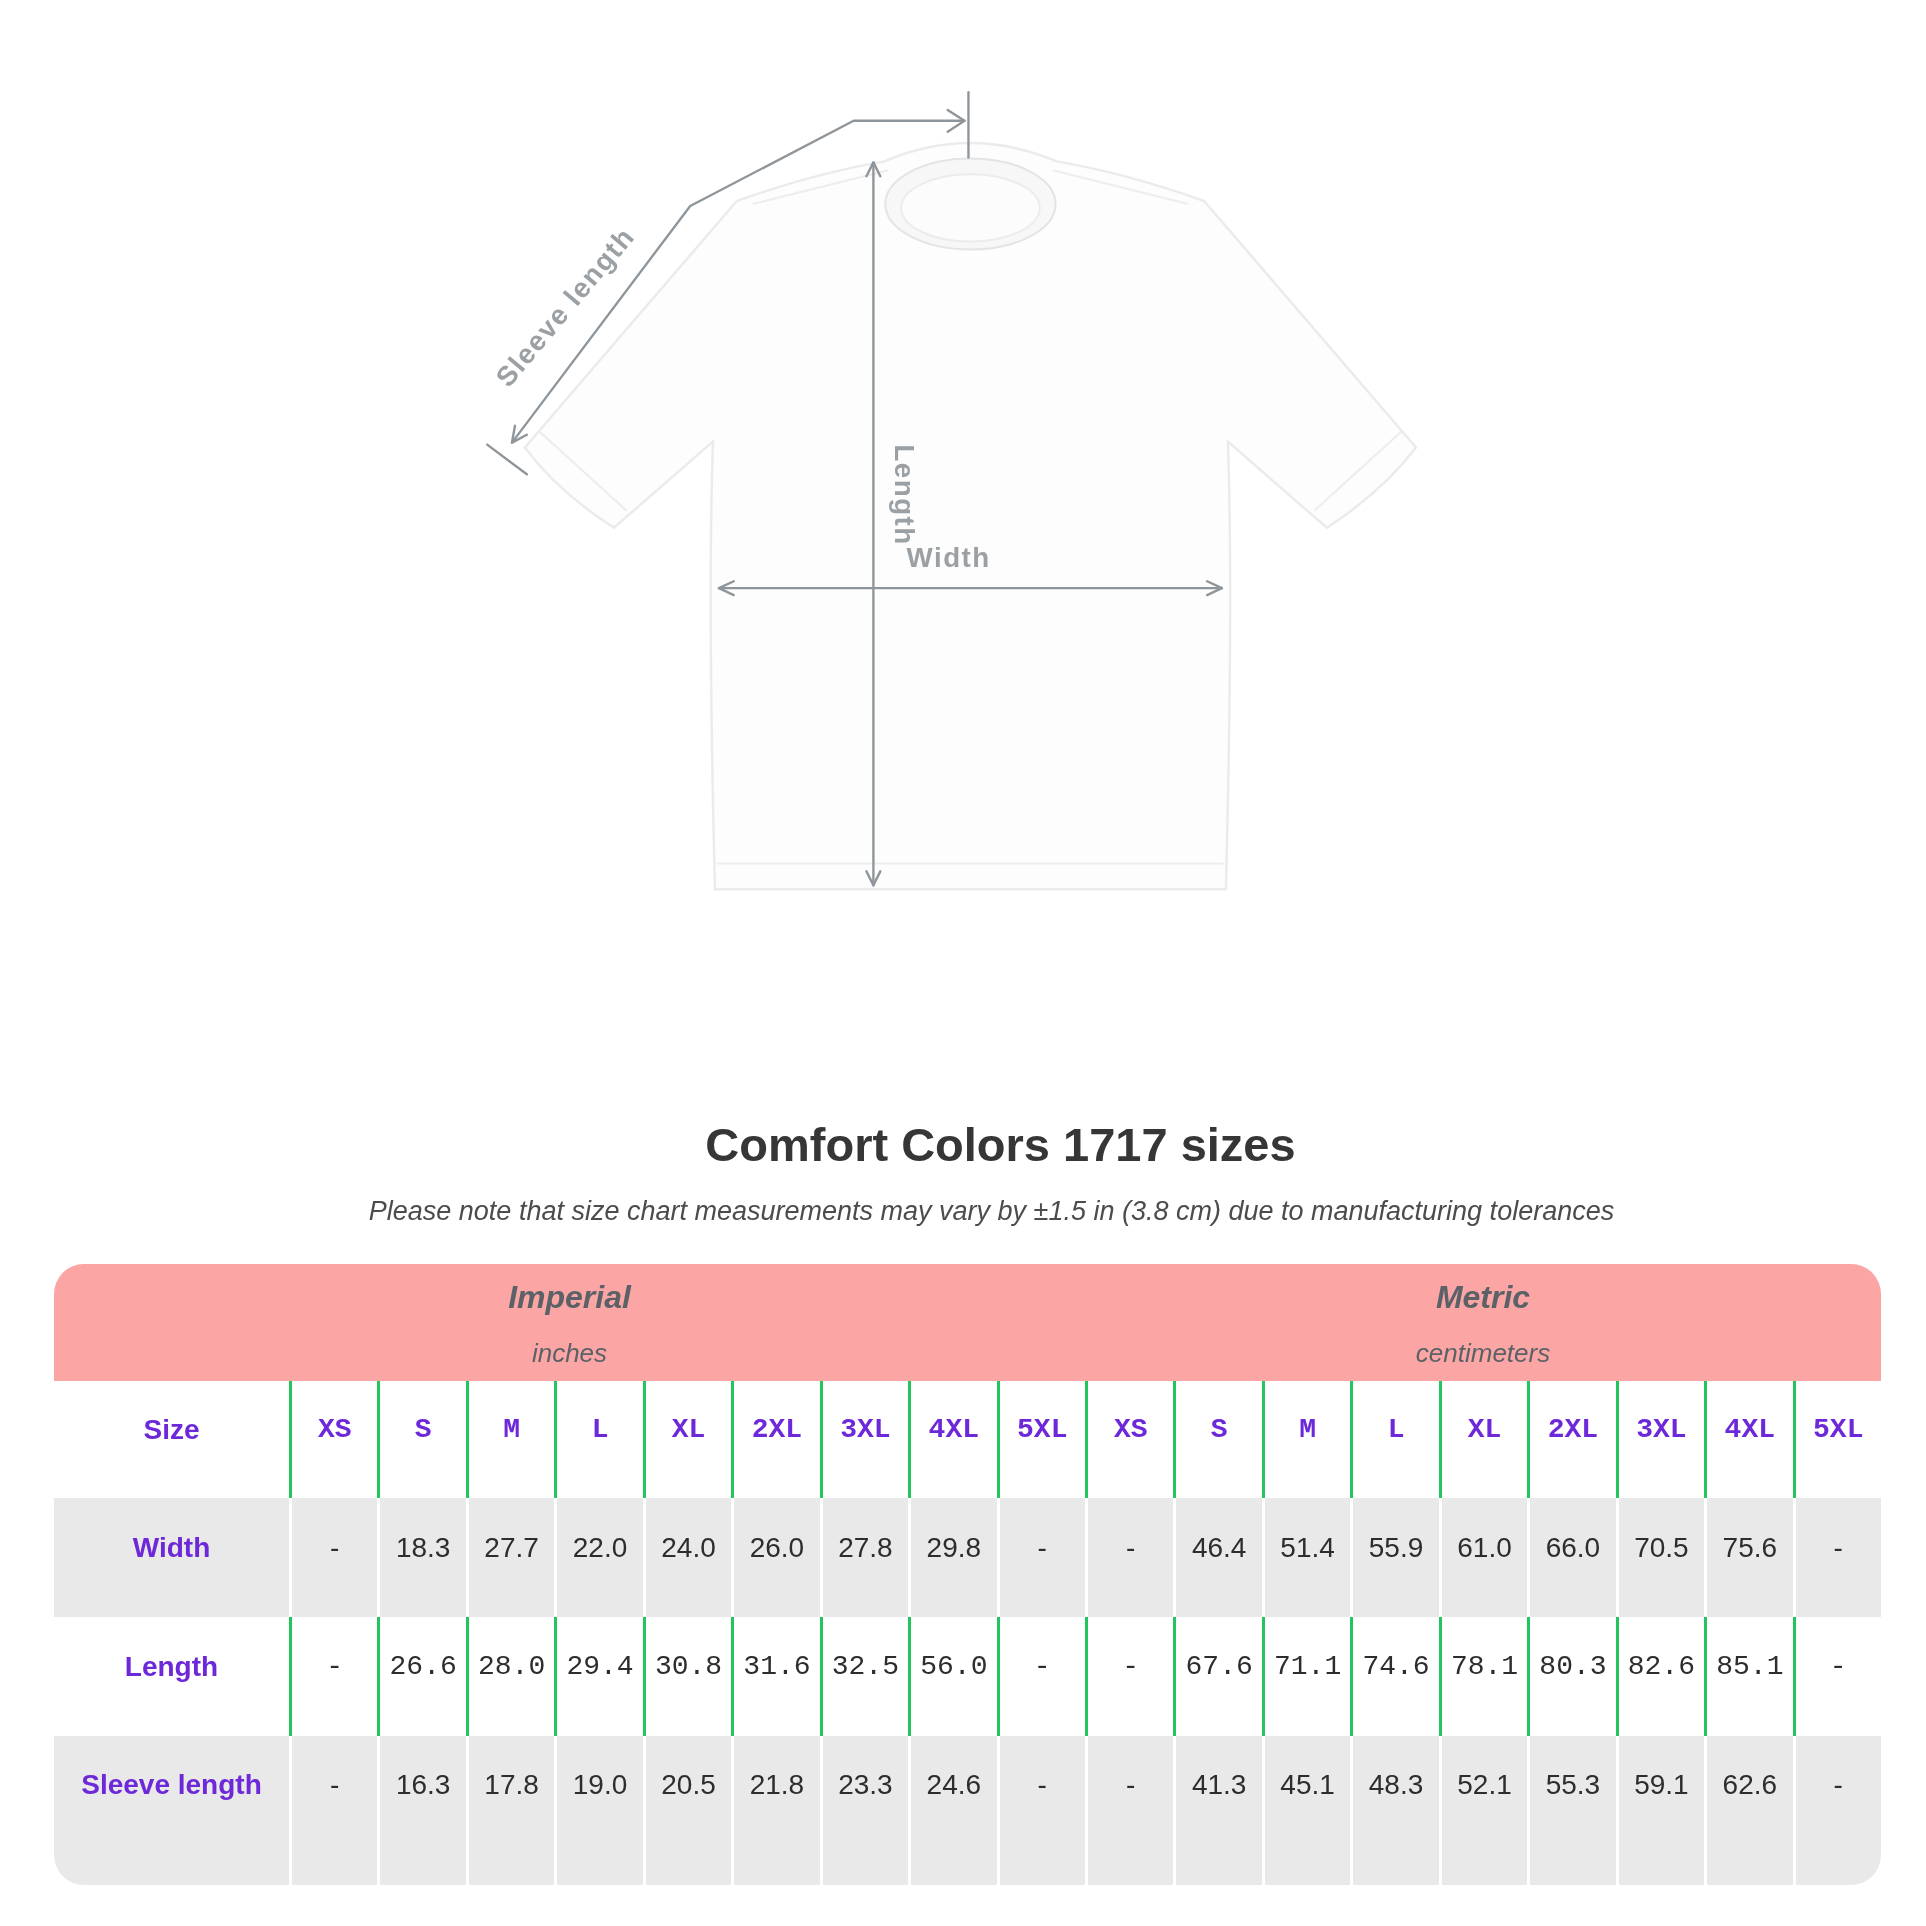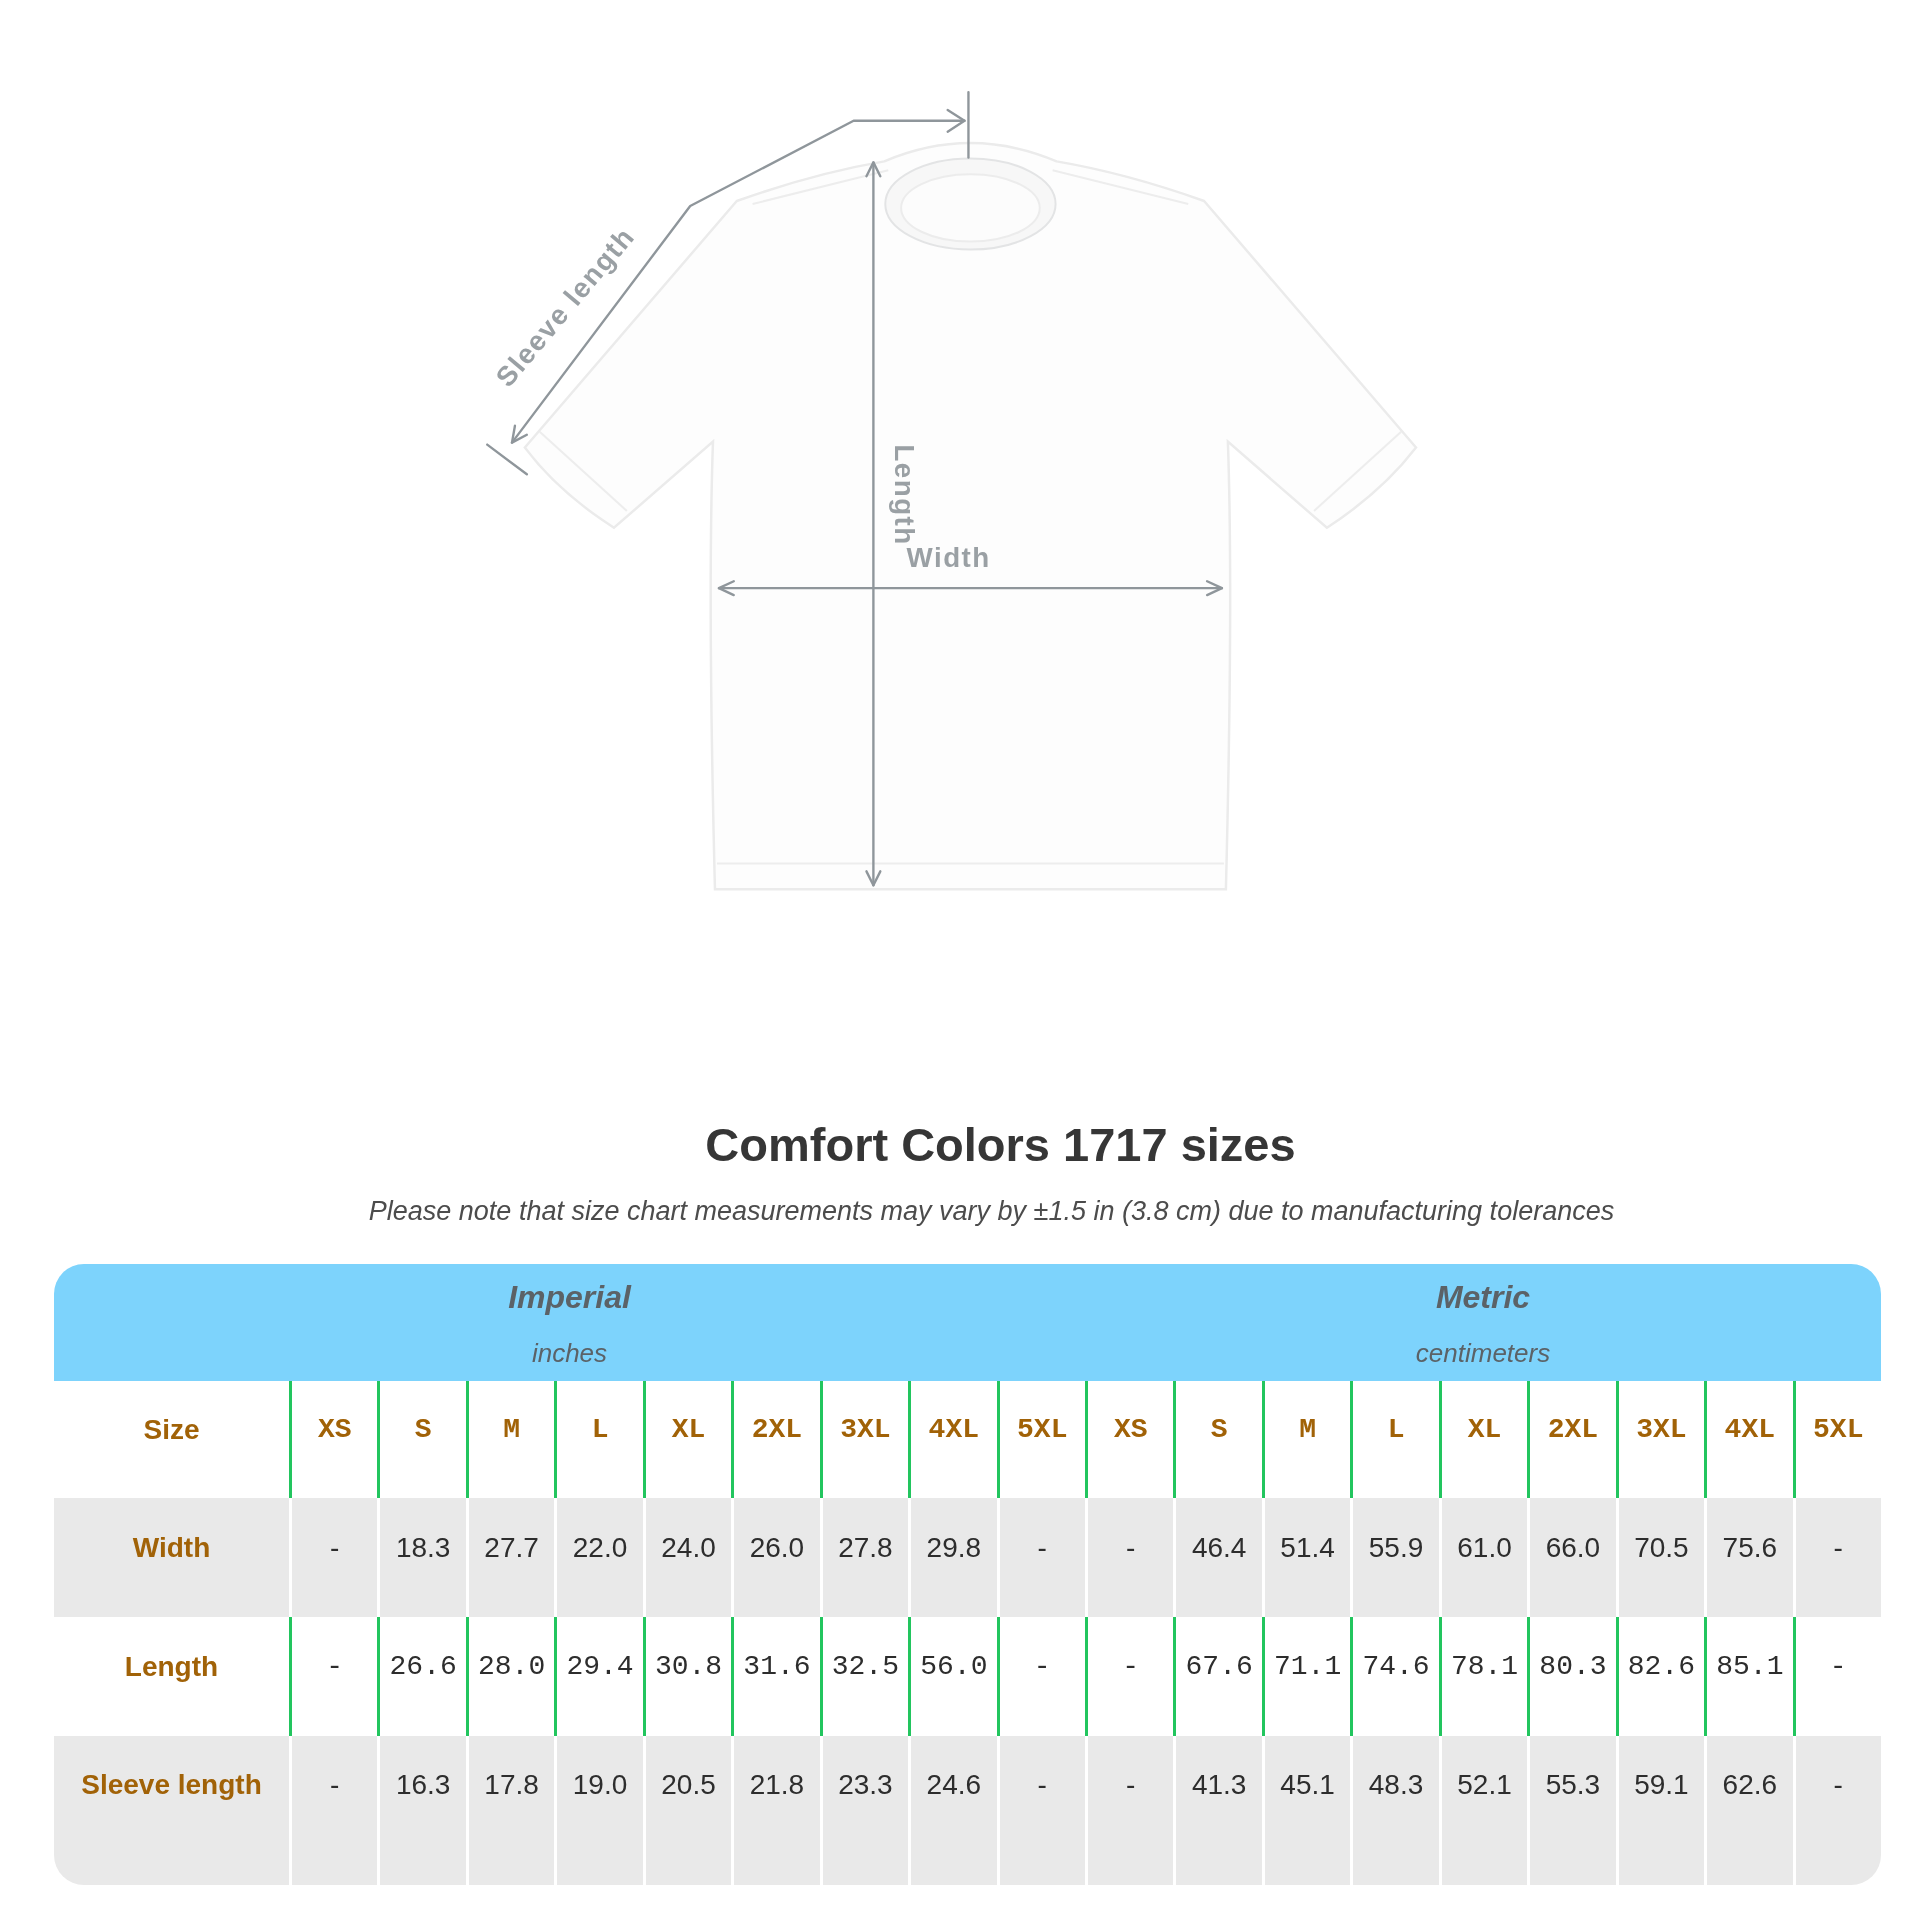--- a/index.html
+++ b/index.html
@@ -15,34 +15,34 @@
                 fill:#9aa0a4; letter-spacing:1.5px; }
 
   
   .title { position:absolute; left:0; top:1117px; width:100%; text-align:center;
            font-size:47px; font-weight:bold; color:#363636;padding-left:37px; }
   .subtitle { position:absolute; left:0; top:1196px; width:100%; text-align:center;
               font-size:27px; font-style:italic; color:#4c4c4c;padding-left:28px; }
 
   
   .size-table { position:absolute; left:54px; top:1264px; width:1827px; }
-  .band { display:flex; background:#7dd3fc; border-radius:30px 30px 0 0; height:117px; }
+  .band { display:flex; background:#fca5a5; border-radius:30px 30px 0 0; height:117px; }
   .band .group { display:flex; flex-direction:column; align-items:center; justify-content:center;
                  gap:10px; color:#5b6267; padding-top:2px; }
   .g-imperial { width:1031px; }
   .g-metric   { width:796px; }
   .gname { font-size:32px; font-weight:bold; font-style:italic; }
   .gunit { font-size:26px; font-style:italic;margin-top:12px; }
 
   .grid { display:grid; grid-template-columns:235px repeat(18, 1fr);
           grid-template-rows:117px 119px 119px 149px; }
   .cell { display:flex; align-items:center; justify-content:center;
           font-size:28px; color:#2d2d2d; padding-bottom:20px; box-sizing:border-box; }
   .tall { padding-bottom:51px; }
-  .head { font-weight:bold; color:#a16207; }
+  .head { font-weight:bold; color:#6d28d9; }
   .g { background:#e9e9e9; }
   .w { background:#ffffff; }
   .sep.on-w { border-left:3px solid #22c55e;font-family:Liberation Mono, monospace; }
   .sep.on-g { border-left:3px solid #ffffff; }
   .wide { border-left-width:7px; }
   .corner-bl { border-bottom-left-radius:30px; }
   .corner-br { border-bottom-right-radius:30px; }
 </style>
 </head>
 <body>

